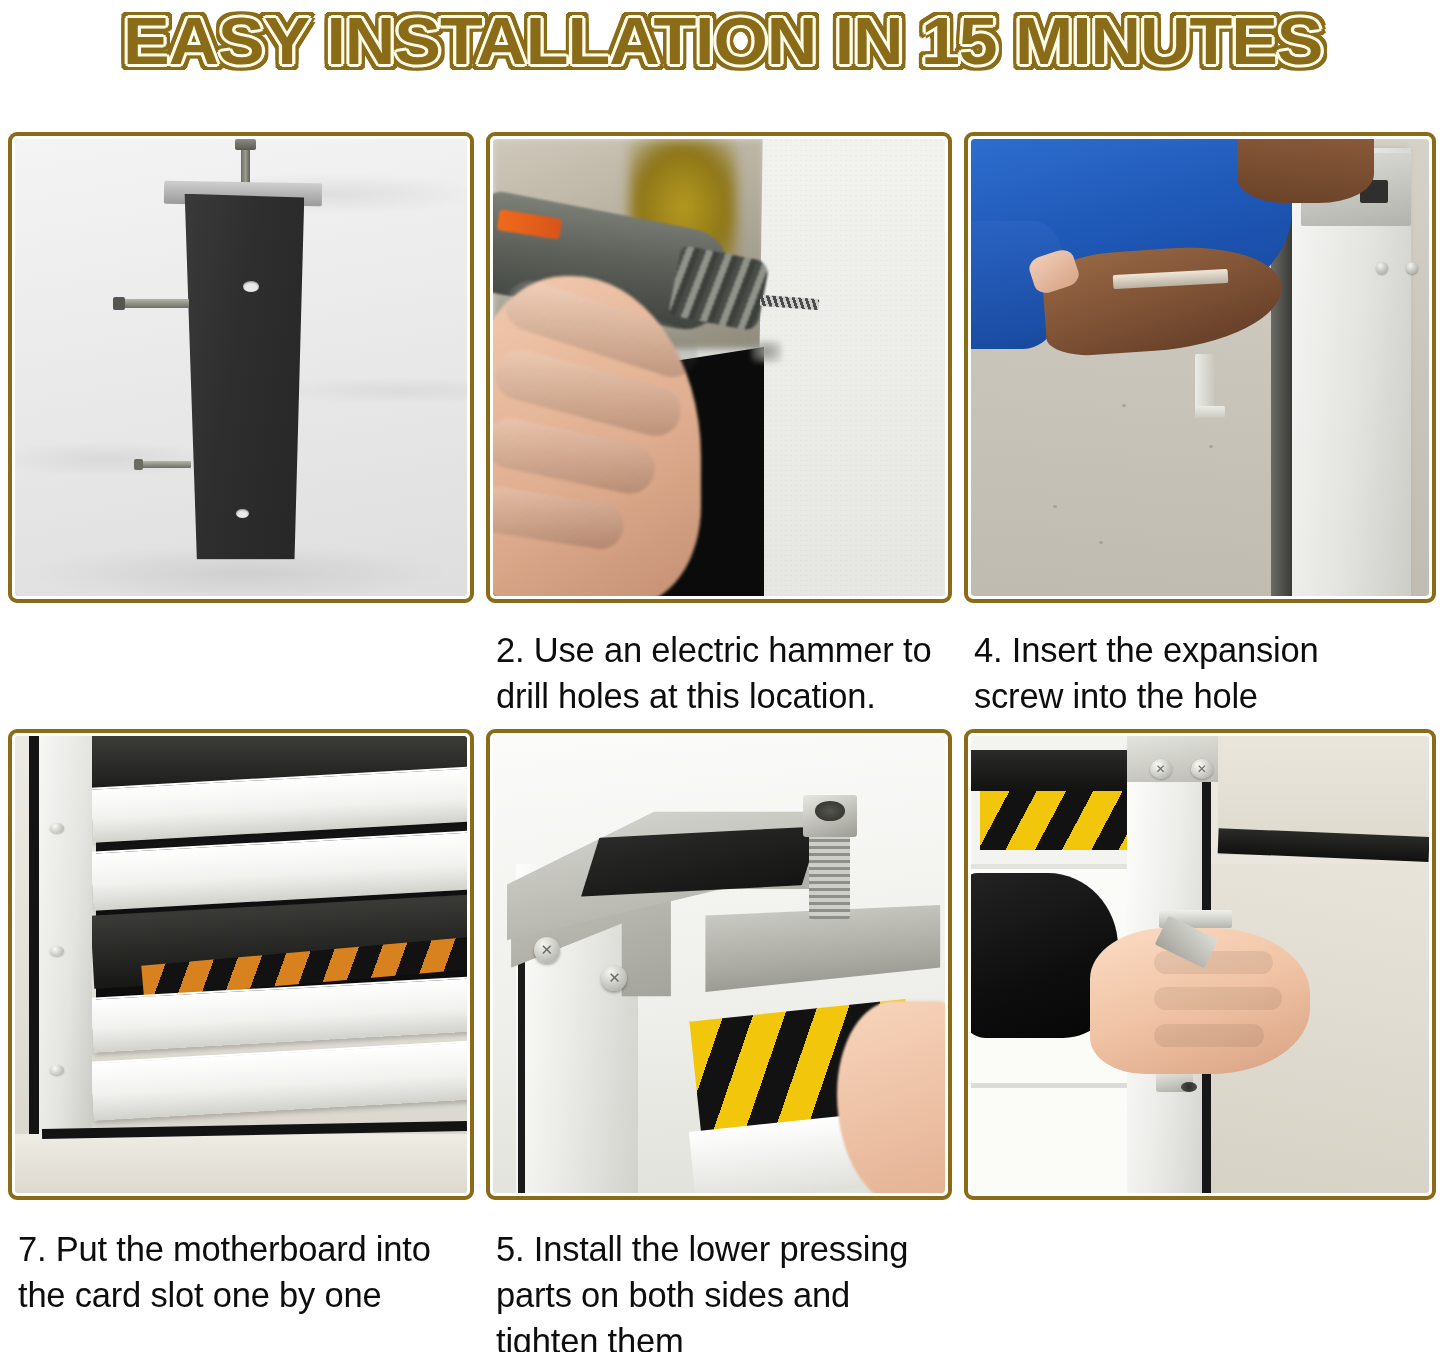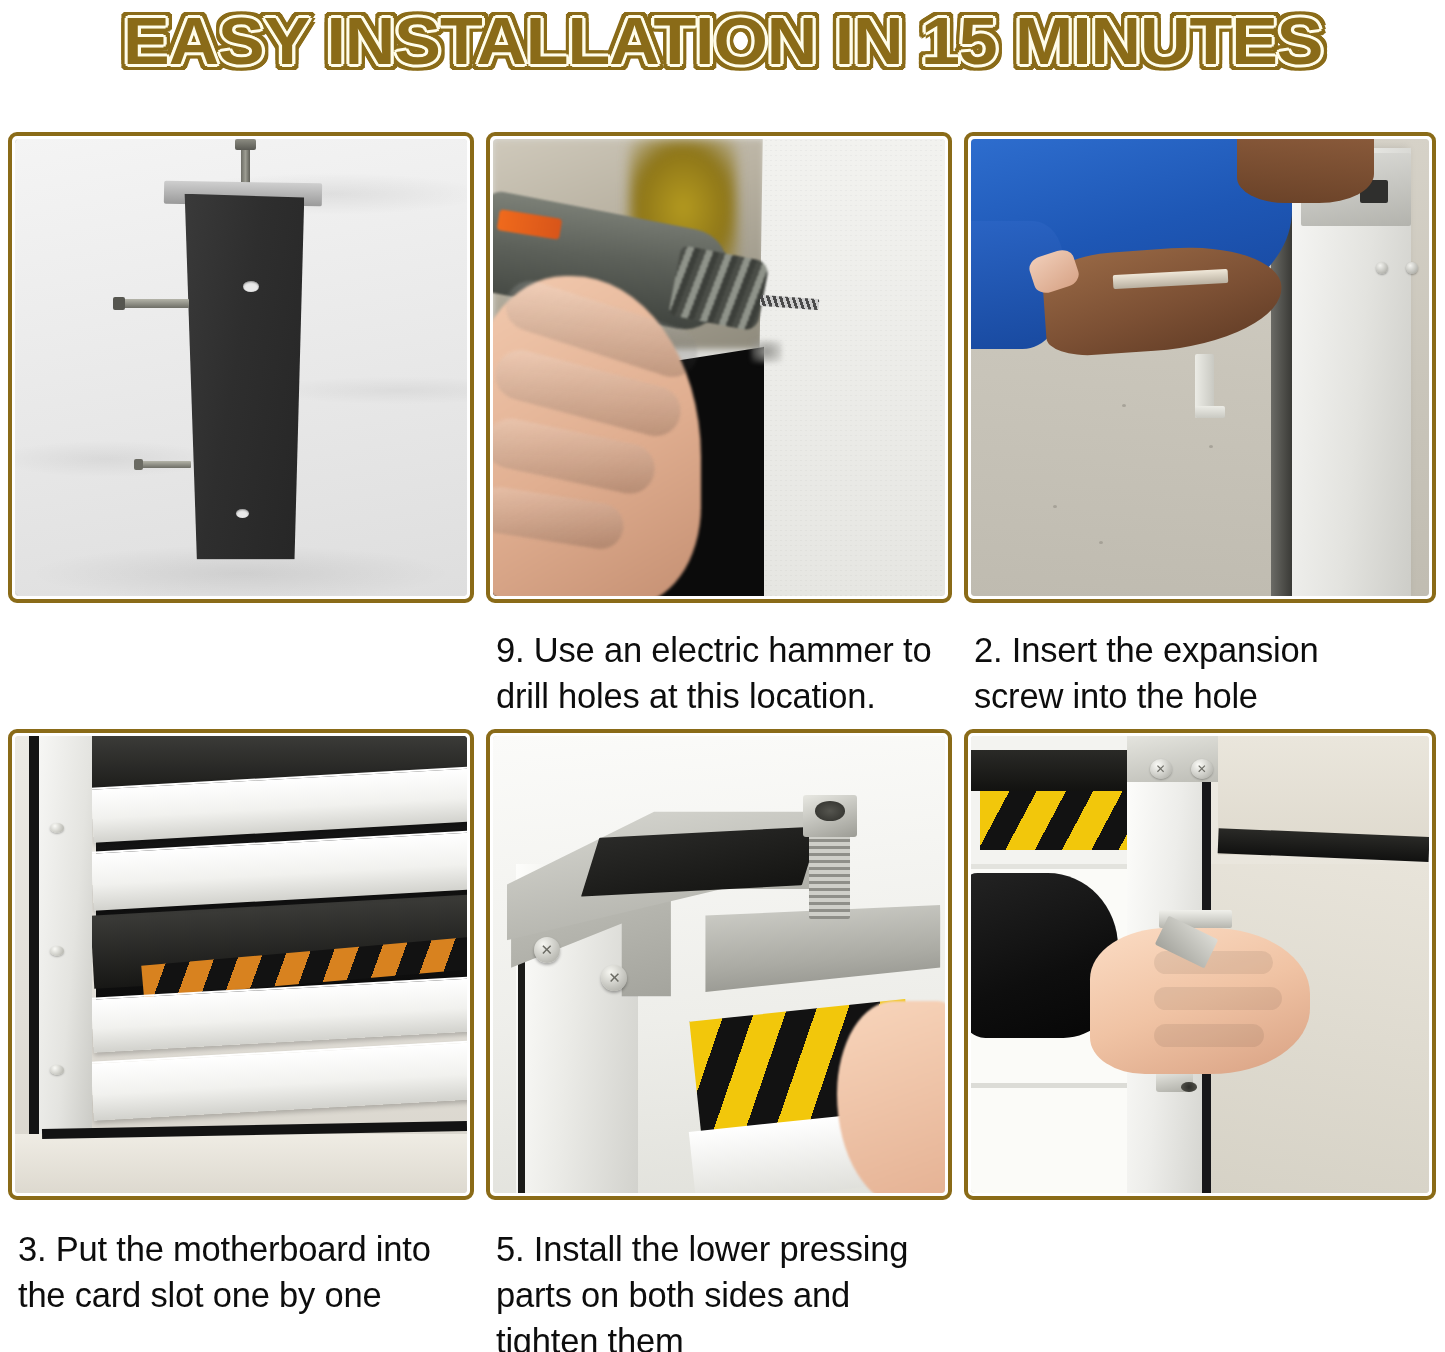--- a/index.html
+++ b/index.html
@@ -683,21 +683,21 @@
           <div class="p2-chuck"></div>
           <div class="p2-bit"></div>
           <div class="p2-dust"></div>
           <div class="p2-hand"></div>
           <div class="p2-finger p2-f1"></div>
           <div class="p2-finger p2-f2"></div>
           <div class="p2-finger p2-f3"></div>
           <div class="p2-finger p2-f4"></div>
         </div>
       </div>
-      <div class="caption">9. Use an electric hammer to
+      <div class="caption">2. Use an electric hammer to
 drill holes at this location.</div>
     </div>
 
     <div class="cell">
       <div class="photo-frame">
         <div class="photo">
           <div class="p3-floor"></div>
           <div class="p3-speck" style="left:33%;top:58%"></div>
           <div class="p3-speck" style="left:18%;top:80%"></div>
           <div class="p3-speck" style="left:52%;top:67%"></div>
@@ -710,21 +710,21 @@
           <div class="p3-screw" style="right:2.5%;top:27%"></div>
           <div class="p3-shirt"></div>
           <div class="p3-shirt2"></div>
           <div class="p3-arm2"></div>
           <div class="p3-arm"></div>
           <div class="p3-cuff"></div>
           <div class="p3-tool"></div>
           <div class="p3-allen"></div>
         </div>
       </div>
-      <div class="caption">2. Insert the expansion
+      <div class="caption">4. Insert the expansion
 screw into the hole</div>
     </div>
 
     <div class="cell row2-wrap row2">
       <div class="photo-frame">
         <div class="photo">
           <div class="p4-bg"></div>
           <div class="p4-darkback"></div>
           <div class="p4-person"></div>
           <div class="p4-hand"></div>
@@ -742,21 +742,21 @@
 
           <div class="p4-col"></div>
           <div class="p4-colline"></div>
           <div class="p4-colscrew" style="top:19%"></div>
           <div class="p4-colscrew" style="top:46%"></div>
           <div class="p4-colscrew" style="top:72%"></div>
           <div class="p4-floor"></div>
           <div class="p4-baseline"></div>
         </div>
       </div>
-      <div class="caption">3. Put the motherboard into
+      <div class="caption">7. Put the motherboard into
 the card slot one by one</div>
     </div>
 
     <div class="cell row2-wrap row2">
       <div class="photo-frame">
         <div class="photo">
           <div class="p5-bg"></div>
           <div class="p5-col"></div>
           <div class="p5-colline"></div>
           <div class="p5-hazard"></div>

